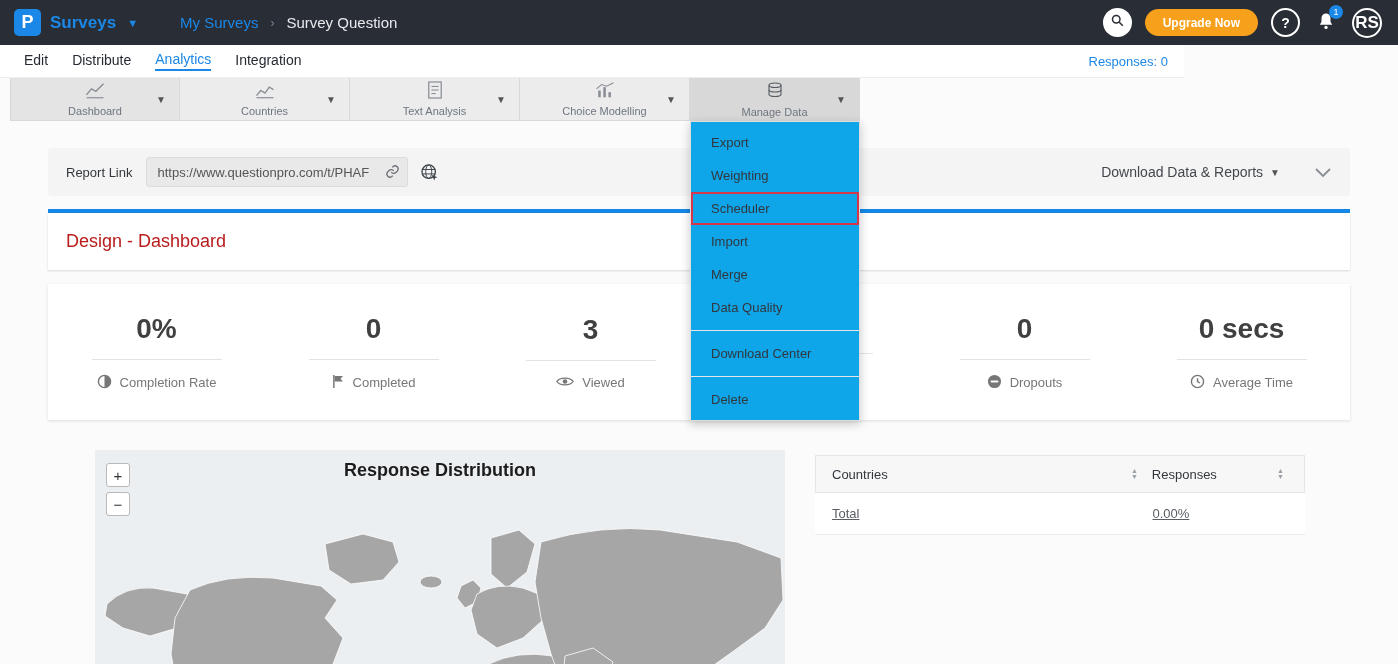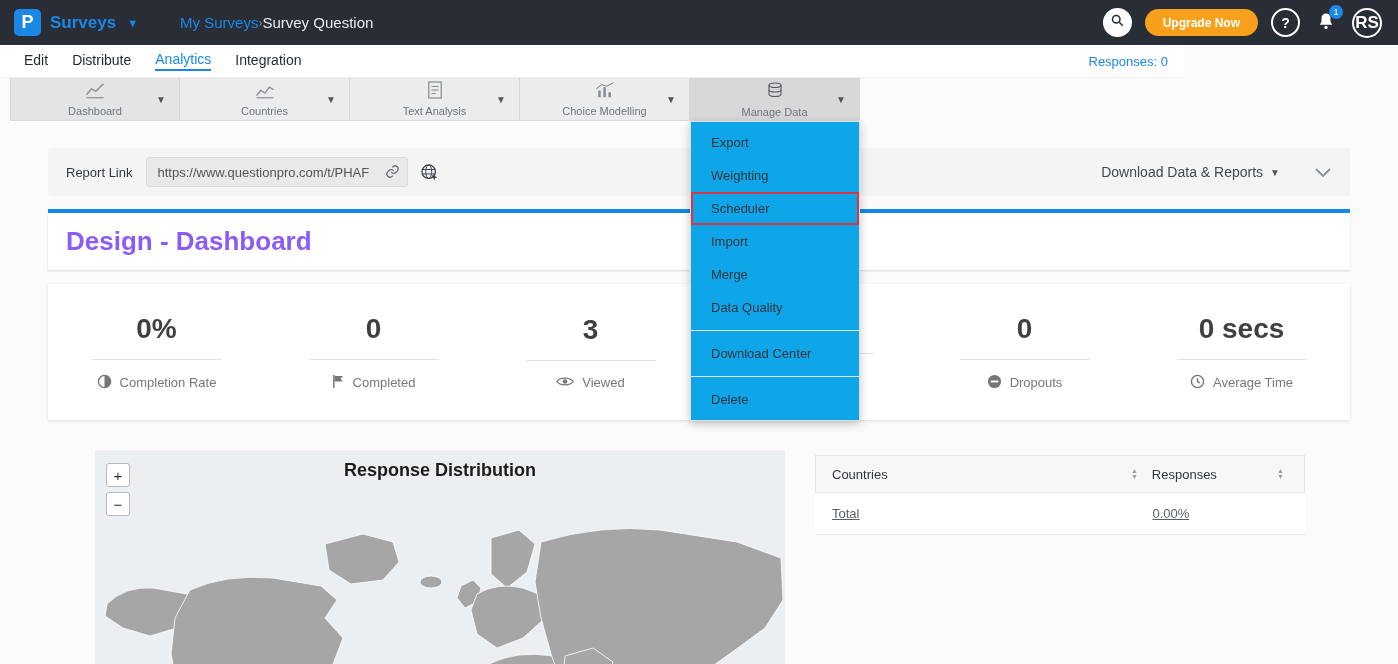--- a/index.html
+++ b/index.html
@@ -6,21 +6,21 @@
   html,body { width:1398px; height:664px; }
   body { font-family:"Liberation Sans", sans-serif; background:#fff; }
   .screen { position:relative; width:1398px; height:664px; overflow:hidden; background:#fbfbfb; }
 
   
   .topbar { position:absolute; left:0; top:0; width:1398px; height:45px; background:#282d36; display:flex; align-items:center; }
   .logo-area { display:flex; align-items:center; gap:9px; padding:0 14px; height:45px; cursor:pointer; }
   .logo-box { width:27px; height:27px; background:#1B87E6; border-radius:5px; color:#fff; font-weight:bold; font-size:18px; display:flex; align-items:center; justify-content:center; }
   .brand { color:#1B87E6; font-size:17px; font-weight:600; }
   .brand-caret { color:#1B87E6; font-size:11px; margin-left:2px; }
-  .breadcrumb { display:flex; align-items:center; margin-left:28px; font-size:15px; }
+  .breadcrumb { display:flex; align-items:center; gap:12px; margin-left:28px; font-size:15px; }
   .crumb-link { color:#1B87E6; cursor:pointer; }
   .crumb-sep { color:#7c828c; font-size:12px; }
   .crumb-current { color:#e8eaed; }
   .topbar-right { margin-left:auto; display:flex; align-items:center; gap:13px; padding-right:16px; }
   .circle-btn { width:29px; height:29px; border-radius:50%; display:flex; align-items:center; justify-content:center; cursor:pointer; }
   .search-btn { background:#fff; }
   .outline-btn { border:2px solid #fff; color:#fff; font-size:14px; font-weight:bold; }
   .upgrade-btn { background:#F7A01B; color:#fff; border:none; border-radius:14px; height:27px; padding:0 18px; font-size:12px; font-weight:bold; cursor:pointer; font-family:"Liberation Sans",sans-serif; }
   .bell-wrap { position:relative; cursor:pointer; width:26px; height:29px; display:flex; align-items:center; justify-content:center; }
   .badge { position:absolute; top:-3px; right:-4px; min-width:14px; height:14px; border-radius:7px; background:#1B87E6; color:#fff; font-size:9px; display:flex; align-items:center; justify-content:center; padding:0 3px; }
@@ -54,21 +54,21 @@
   .chain-icon { position:absolute; right:8px; top:7px; cursor:pointer; }
   .globe-icon { margin-left:12px; cursor:pointer; display:flex; align-items:center; }
   .band-right { margin-left:auto; display:flex; align-items:center; gap:34px; }
   .download-dd { font-size:14px; color:#44484e; cursor:pointer; display:flex; align-items:center; gap:7px; }
   .download-dd .dd-caret { font-size:10px; color:#555; }
   .collapse-chevron { cursor:pointer; display:flex; align-items:center; }
 
   
   .blue-divider { position:absolute; left:48px; top:209px; width:1302px; height:4px; background:#1488e6; }
   .title-card { position:absolute; left:48px; top:213px; width:1302px; height:57px; background:#fff; box-shadow:0 1px 2px rgba(0,0,0,0.14); display:flex; align-items:center; padding-left:18px; }
-  .page-title { color:#8b5cf6; font-size:26px; font-weight:700; }
+  .page-title { color:#b91c1c; font-size:18px; font-weight:400; }
 
   
   .stats-card { position:absolute; left:48px; top:284px; width:1302px; height:136px; background:#fff; box-shadow:0 1px 3px rgba(0,0,0,0.12); display:flex; align-items:center; }
   .stat { flex:1; display:flex; flex-direction:column; align-items:center; }
   .stat-value { font-size:28px; font-weight:bold; color:#404040; padding-bottom:14px; border-bottom:1px solid #e3e3e3; min-width:130px; text-align:center; min-height:34px; }
   .stat-label { margin-top:14px; font-size:13px; color:#777; display:flex; align-items:center; gap:8px; min-height:16px; }
 
   
   .map-card { position:absolute; left:95px; top:450px; width:690px; height:300px; background:#eceff2; overflow:hidden; }
   .map-title { position:absolute; left:0; right:0; top:10px; text-align:center; font-size:18px; font-weight:bold; color:#1c1c1c; z-index:5; }

